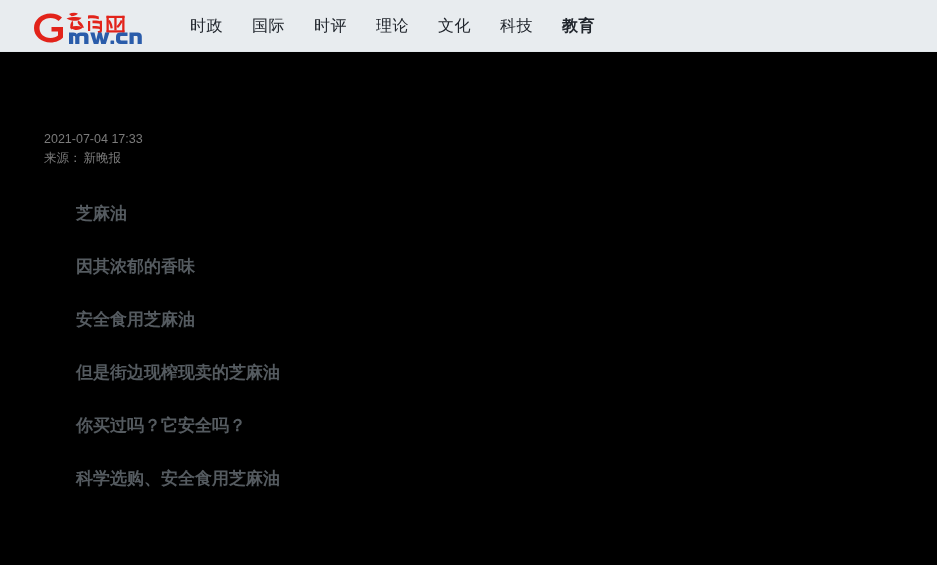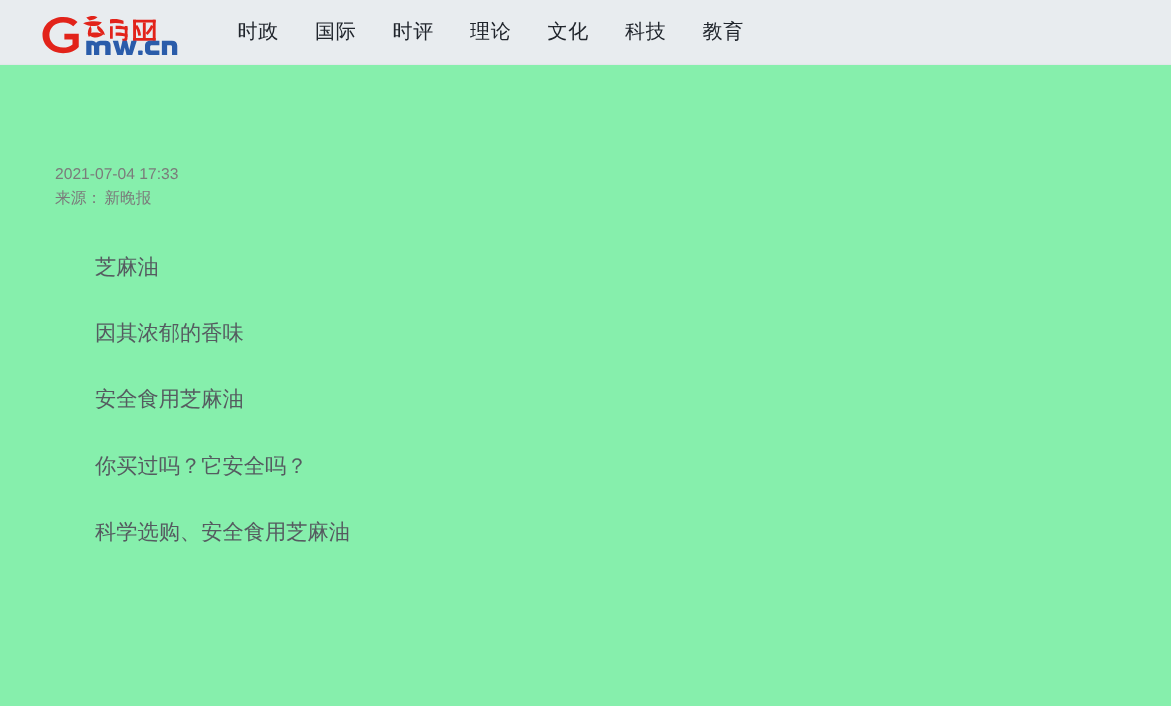--- a/index.html
+++ b/index.html
@@ -44,44 +44,45 @@
   }
   .nav-item {
     color: #20252c;
     font-size: 16px;
     line-height: 51px;
     margin-right: 29px;
     cursor: pointer;
     letter-spacing: 0.5px;
     white-space: nowrap;
   }
-  .nav-item:last-child { margin-right: 0; }
+  .nav-item:last-child { margin-right: 0; font-weight: bold; }
 
   
   .page {
     position: relative;
-    background: #86efac;
+    background: #000000;
     height: 514px;
   }
 
   .meta {
     position: absolute;
     left: 44px;
     top: 78px;
     color: #7b7b7b;
     font-size: 12.5px;
     line-height: 19px;
   }
   .meta .source-label { margin-right: 2px; text-align: center; }
 
   .article-body {
     position: absolute;
     left: 76px;
     top: 150px;
     width: 760px;
+    font-weight: bold;
   }
   .para {
     color: #555b60;
     font-size: 17px;
     line-height: 24px;
     margin: 0 0 29px 0;
     white-space: pre-wrap;
   }
   .para:last-child { margin-bottom: 0; margin-top: 24px; }
 </style>
@@ -142,18 +143,19 @@
     <div>2021-07-04 17:33</div>
     <div>
       <span class="source-label">来源：</span><span>新晚报</span>
     </div>
   </div>
 
   <div class="article-body">
     <p class="para">芝麻油</p>
     <p class="para">因其浓郁的香味</p>
     <p class="para">安全食用芝麻油</p>
+    <p class="para">但是街边现榨现卖的芝麻油</p>
     <p class="para">你买过吗？它安全吗？</p>
     <p class="para">科学选购、安全食用芝麻油</p>
 
   </div>
 
 </div>
 
 </body></html>

